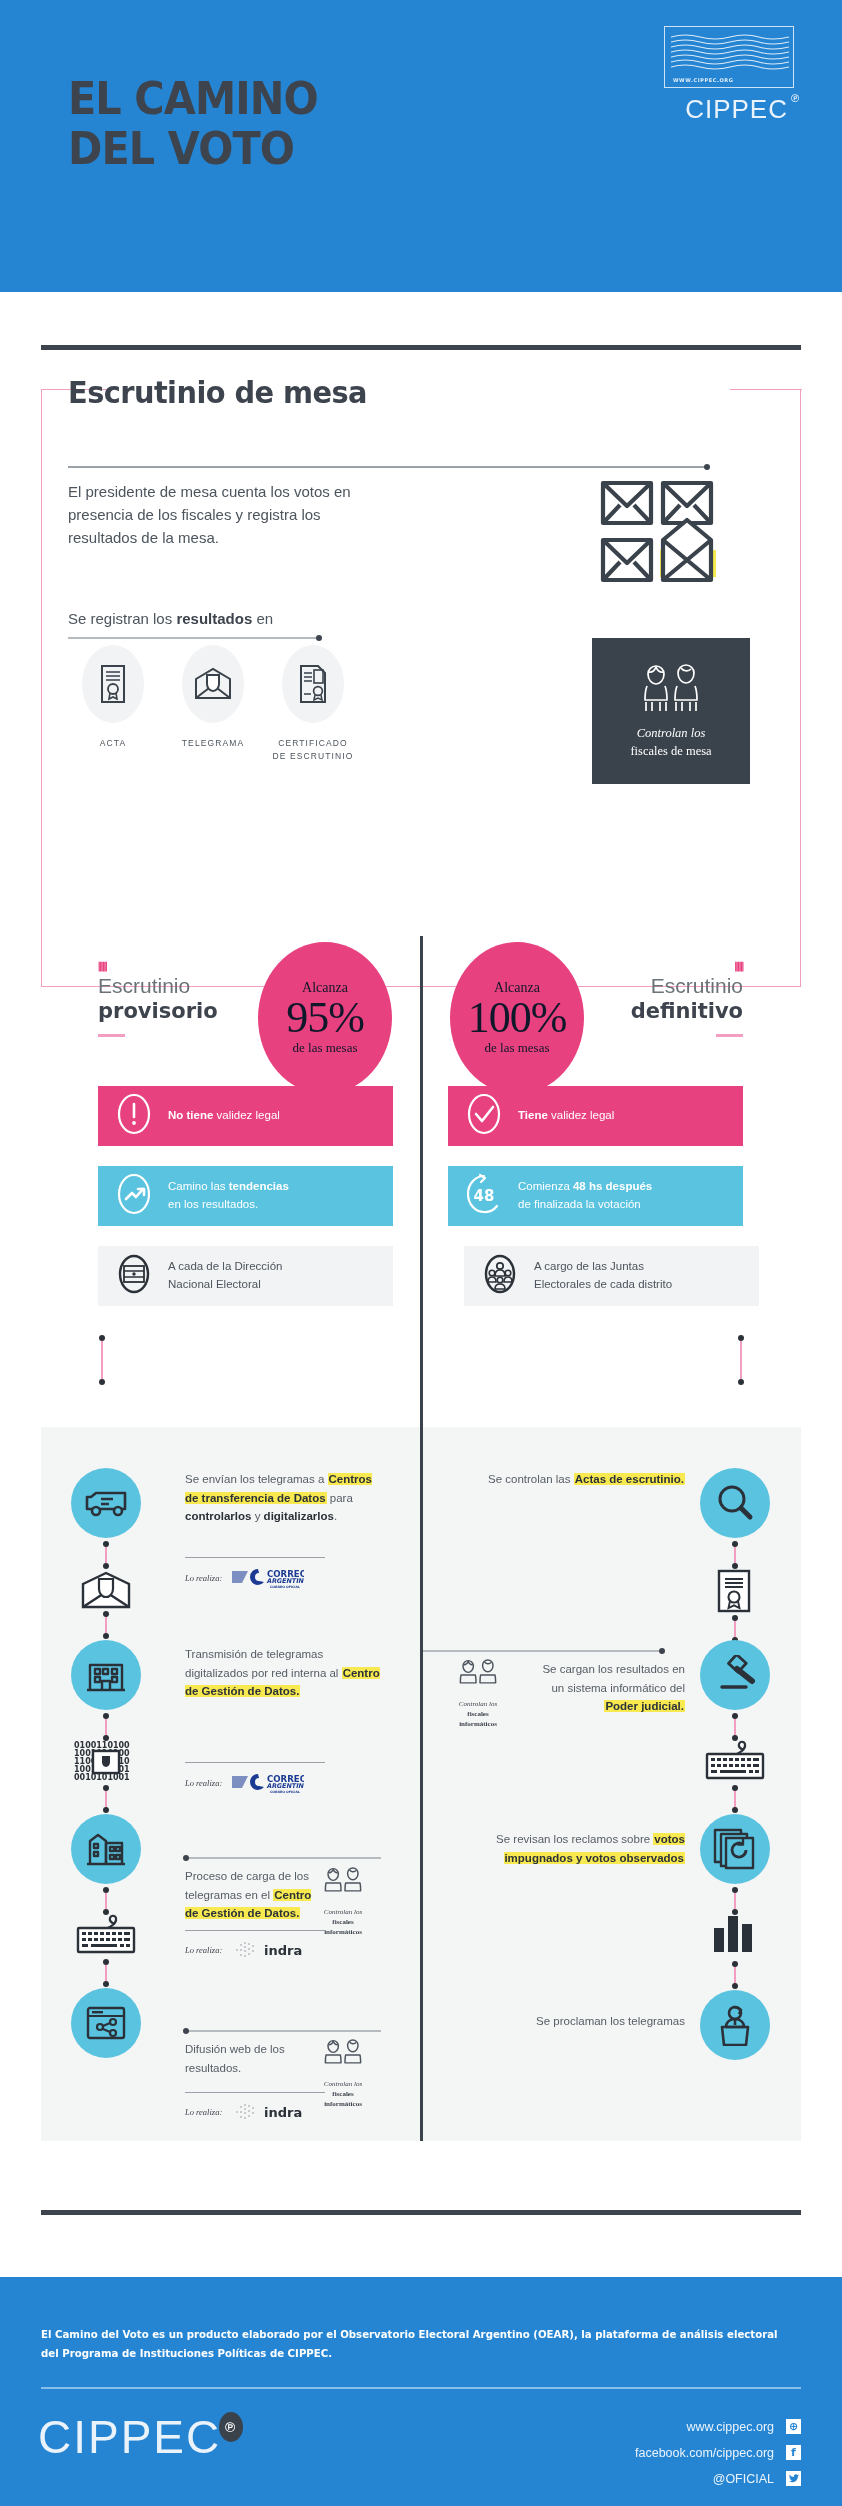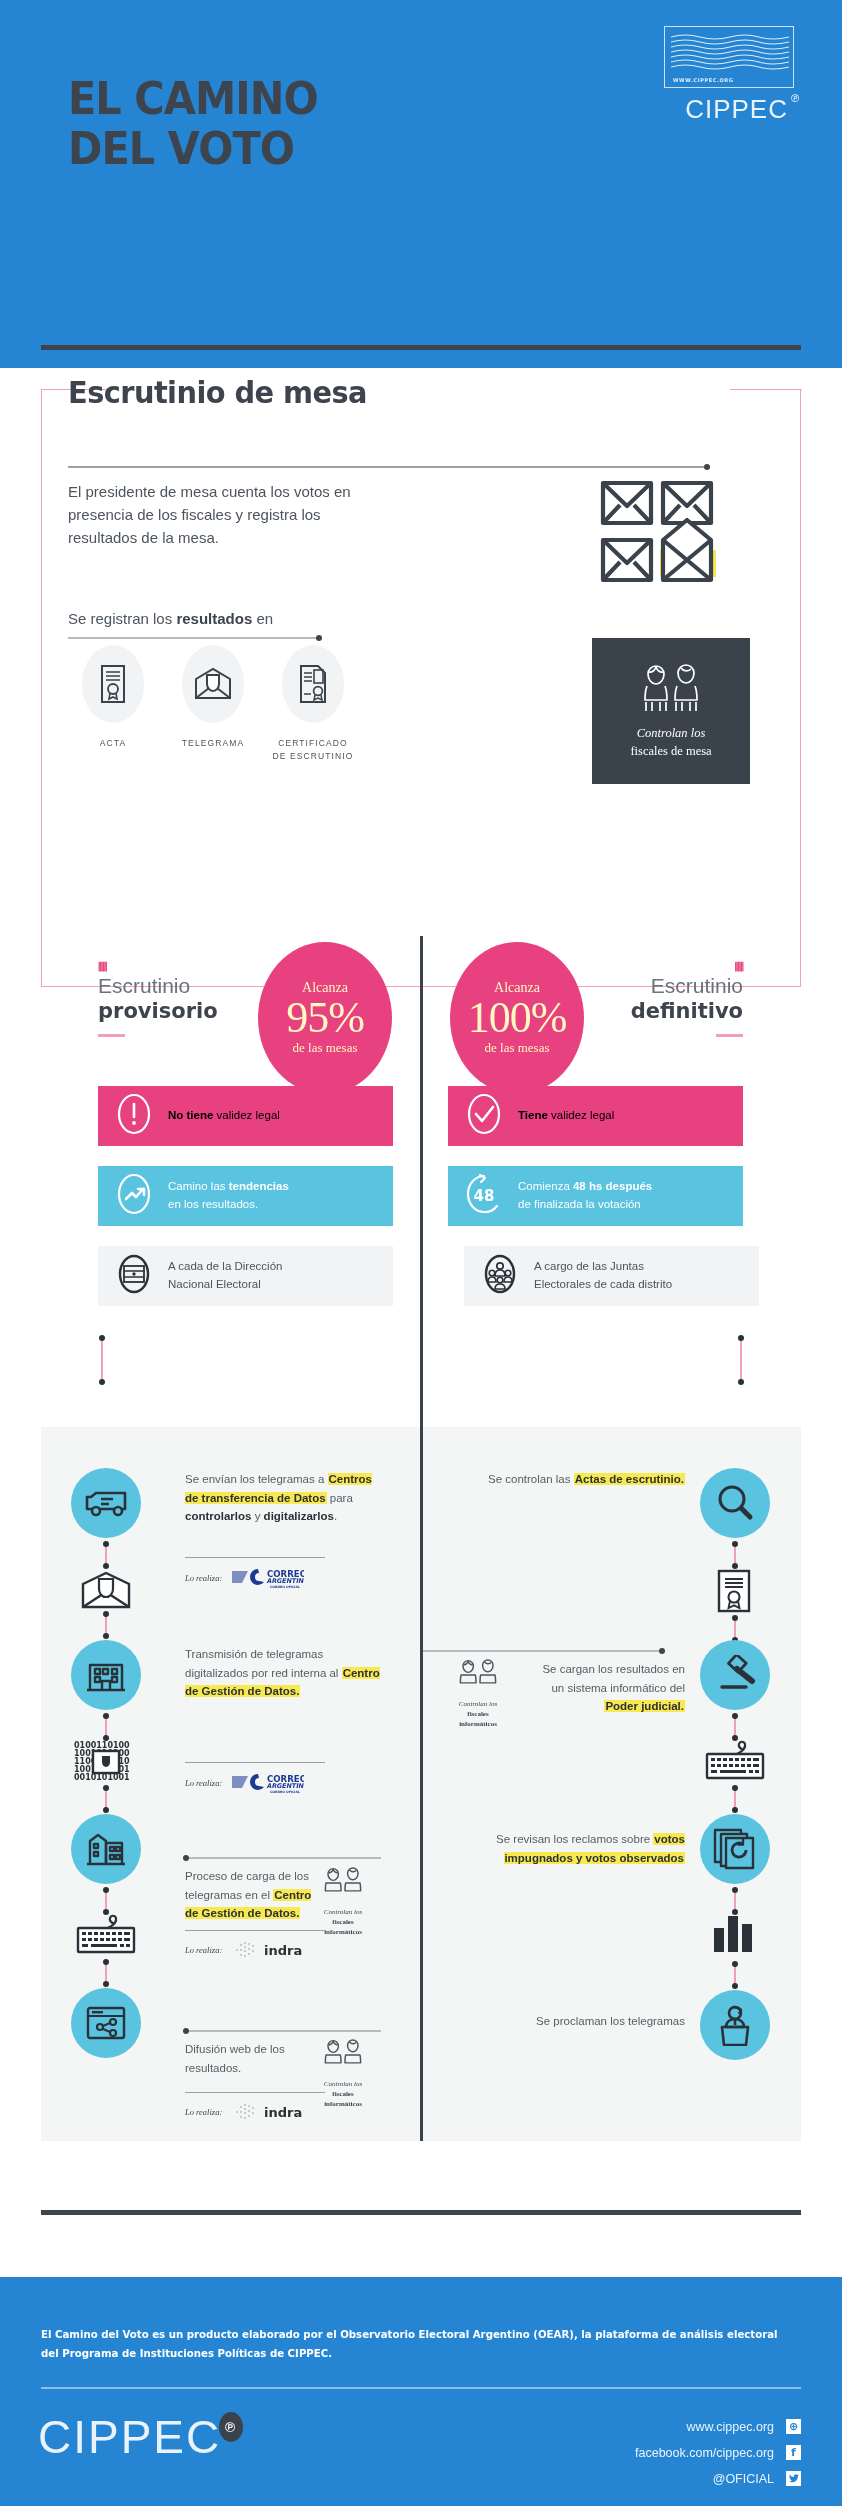--- a/index.html
+++ b/index.html
@@ -8,21 +8,21 @@
     font-family:"Liberation Sans", sans-serif;
     background:#ffffff;
     width:842px; height:2506px;
     position:relative;
     overflow:hidden;
     color:#3a414a;
   }
 
   
   .header {
-    position:absolute; left:0; top:0; width:842px; height:368px;
+    position:absolute; left:0; top:0; width:842px; height:292px;
     background:#2585d3;
   }
   .header-title {
     position:absolute; left:68px; top:74px;
     font-family:"DejaVu Sans", sans-serif;
     font-weight:bold;
     font-size:45px;
     line-height:1.12;
     letter-spacing:-1px;
     color:#3d444d;
@@ -127,35 +127,35 @@
 
   .tally { color:#e8417f; font-size:12px; font-weight:bold; letter-spacing:-1px; font-family:"DejaVu Sans",sans-serif; }
   .col-head { font-size:21px; color:#6b7378; font-weight:300; line-height:1.18; }
   .col-head b { display:block; color:#3d444d; font-weight:bold; font-family:"DejaVu Sans",sans-serif; font-size:21px; }
   .pink-dash { width:27px; height:3px; background:#f39ec0; margin-top:10px; }
   .col-r .col-head, .col-r .tally, .col-r .pink-dash-wrap { text-align:right; }
   .col-r .pink-dash { margin-left:auto; }
 
   .bubble {
     position:absolute; width:134px; height:152px; border-radius:50%;
-    background:#e8417f; color:#fef9c3; text-align:center;
+    background:#e8417f; color:#0f172a; text-align:center;
     display:flex; flex-direction:column; align-items:center; justify-content:center;
     font-family:"Liberation Serif", serif;
   }
   .bubble .b-top { font-size:14px; }
   .bubble .b-num { font-size:44px; line-height:1.02; font-weight:400; letter-spacing:-1px; }
   .bubble .b-bot { font-size:13px; }
   #bubble-left  { left:258px; top:942px; }
   #bubble-right { left:450px; top:942px; }
 
   .fact {
     position:absolute; width:295px; height:60px;
     display:flex; align-items:center; padding-left:18px; gap:16px;
   }
-  .fact.pink { background:#e8417f; color:#000000; }
+  .fact.pink { background:#e8417f; color:#ffffff; }
   .fact.cyan { background:#5ac3e0; color:#fff; }
   .fact.gray { background:#f2f3f4; color:#4c545d; }
   .fact .ftxt { font-size:11.5px; line-height:1.55; }
   .fact .ftxt b { font-weight:bold; }
   .fact .fic { flex:0 0 auto; }
 
   .vtick { position:absolute; width:1.5px; height:44px; background:#f39ec0; }
   .vtick::before, .vtick::after {
     content:""; position:absolute; left:-2.2px; width:6px; height:6px;
     border-radius:50%; background:#2b3138;

